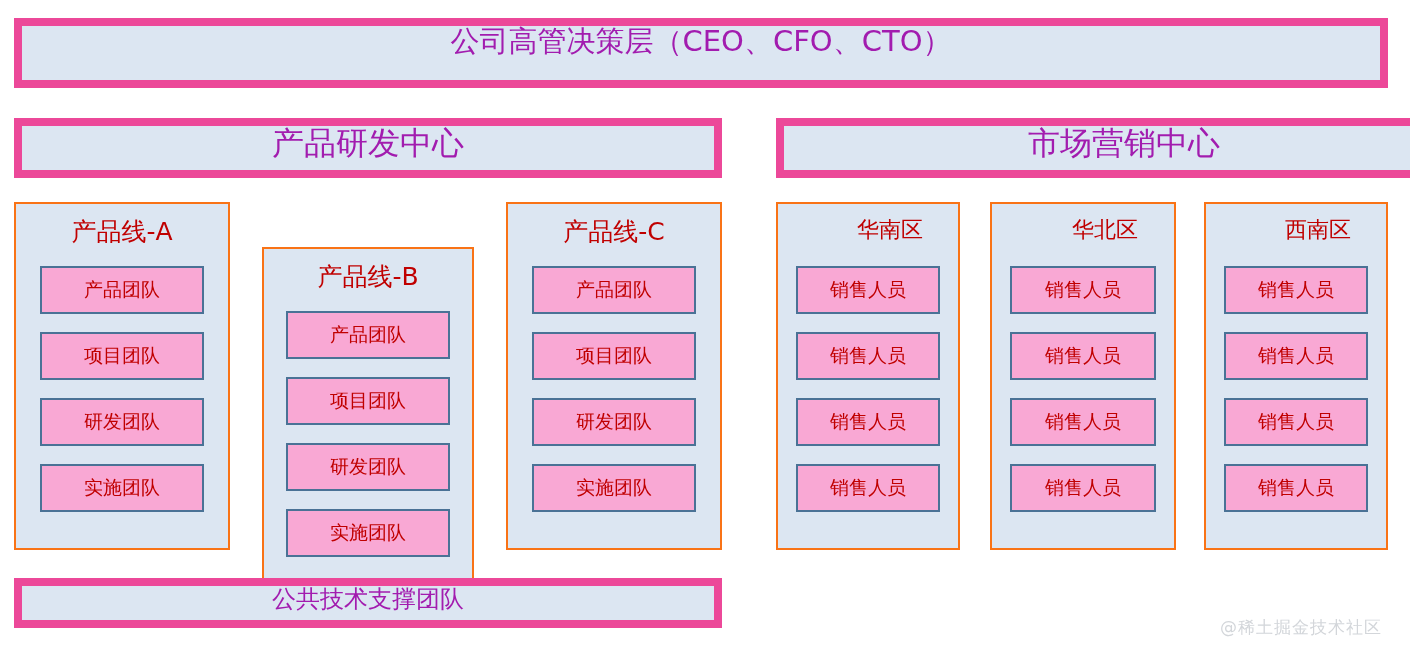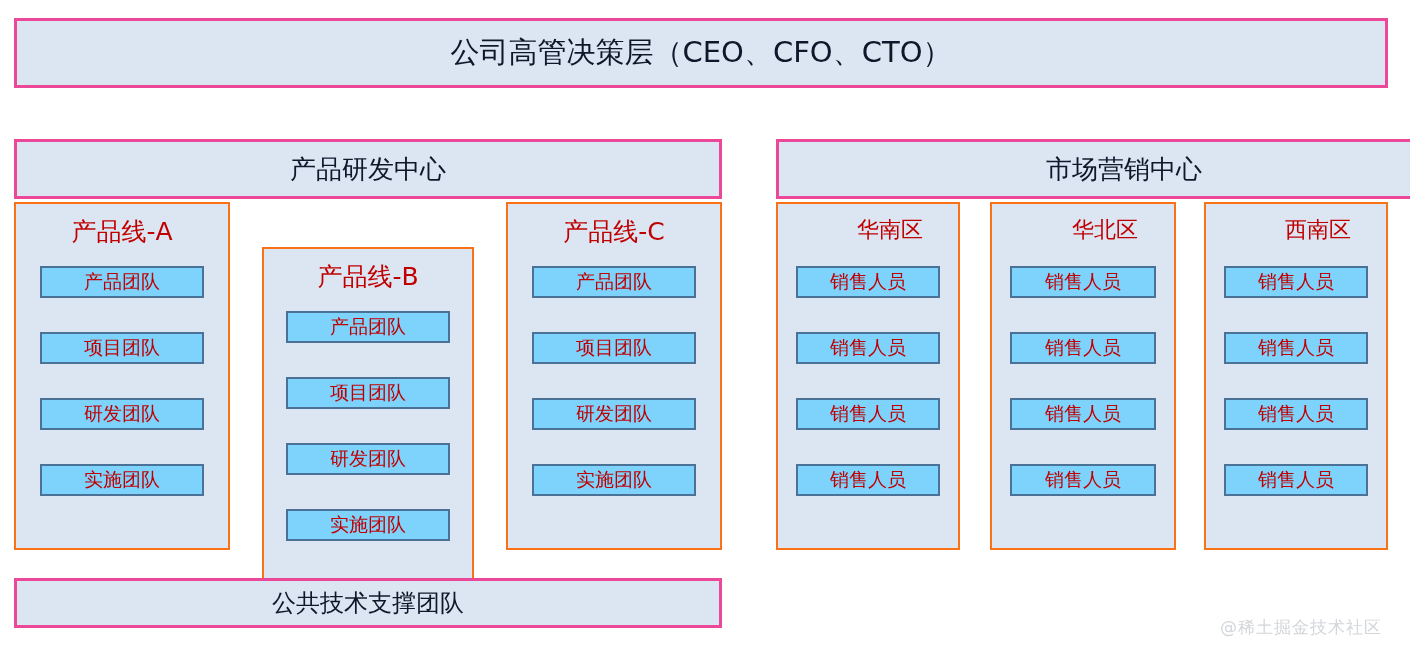--- a/index.html
+++ b/index.html
@@ -22,45 +22,44 @@
     top: 0;
     width: 1410px;
     height: 649px;
   }
 
   
   .box {
     position: absolute;
     box-sizing: border-box;
     background: #dce6f2;
-    border: 3px solid #ec4899;
-    color: #0f172a;
+    border: 8px solid #ec4899;
+    color: #a21caf;
     display: flex;
-    align-items: center;
+    align-items: flex-start;
     justify-content: center;
     text-align: center;
     line-height: 1.1;
     white-space: nowrap;
   }
 
   
   .exec-banner {
     left: 14px;
     top: 18px;
     width: 1374px;
     height: 70px;
     font-size: 29px;
   }
 
   
   .division-header {
     top: 118px;
     height: 60px;
-    font-size: 26px;
-    margin-top: 21px;
+    font-size: 32px;
   }
   .division-header.rnd {
     left: 14px;
     width: 708px;
   }
   .division-header.mkt {
     left: 776px;
     width: 696px;
   }
 
@@ -88,25 +87,25 @@
   }
 
   .group-title.small {
     font-size: 22px;
     padding-left: 22px;
   }
 
   .leaf {
     position: absolute;
     box-sizing: border-box;
-    background: #7dd3fc;
+    background: #f9a8d4;
     border: 2px solid #4a7296;
     color: #c00000;
     font-size: 19px;
-    height: 32px;
+    height: 48px;
     display: flex;
     align-items: center;
     justify-content: center;
     white-space: nowrap;
   }
 
   
   .support-bar {
     left: 14px;
     top: 578px;

